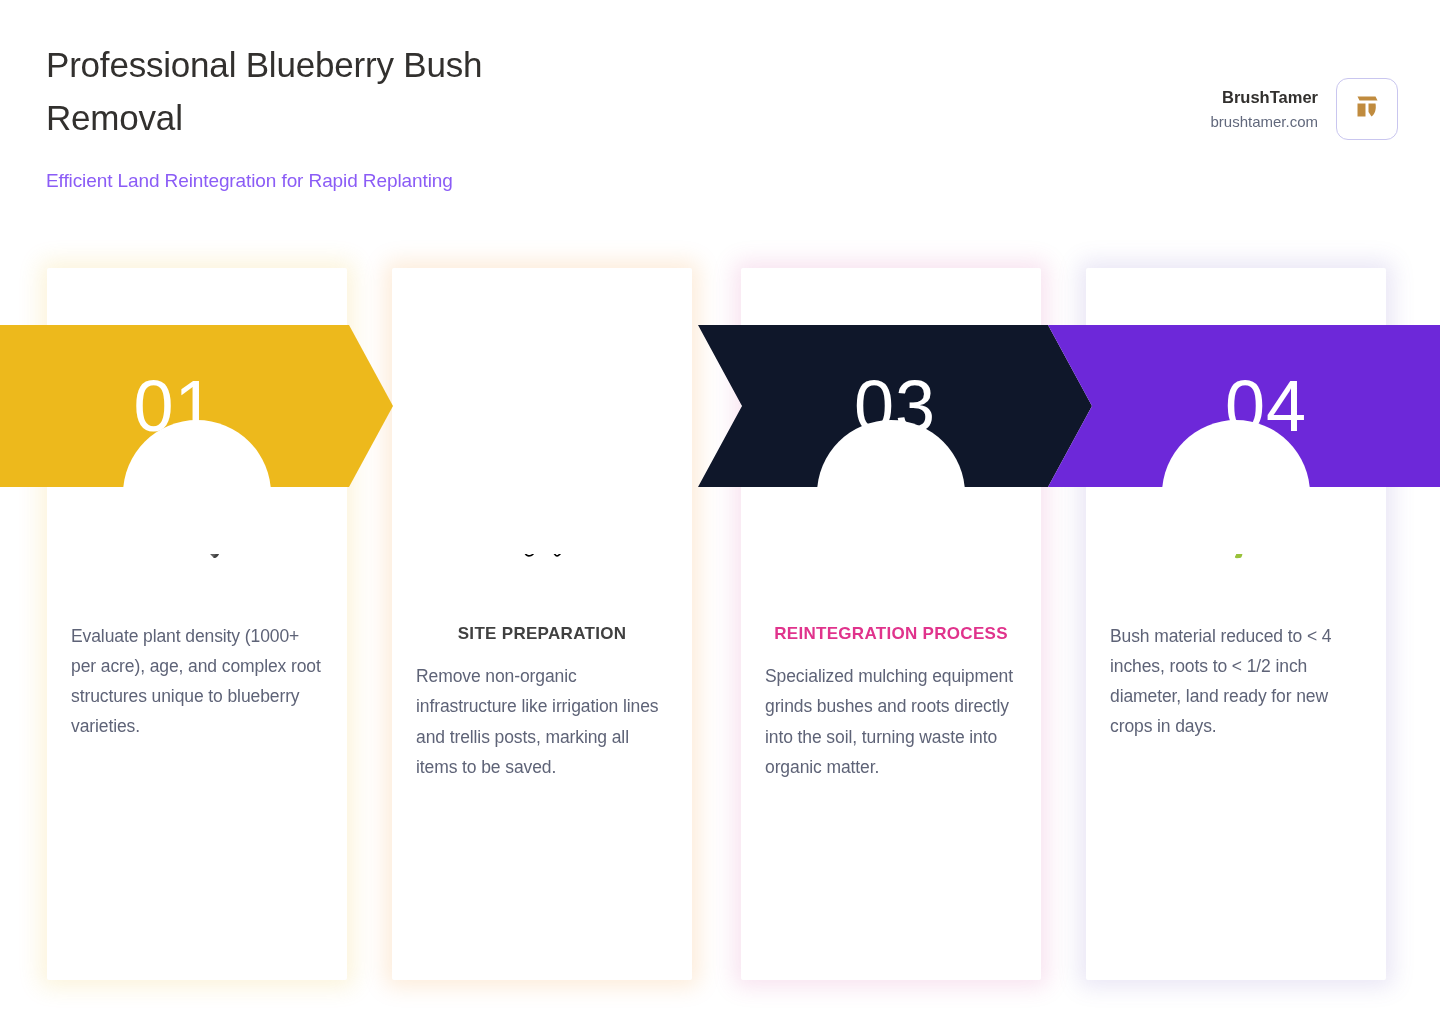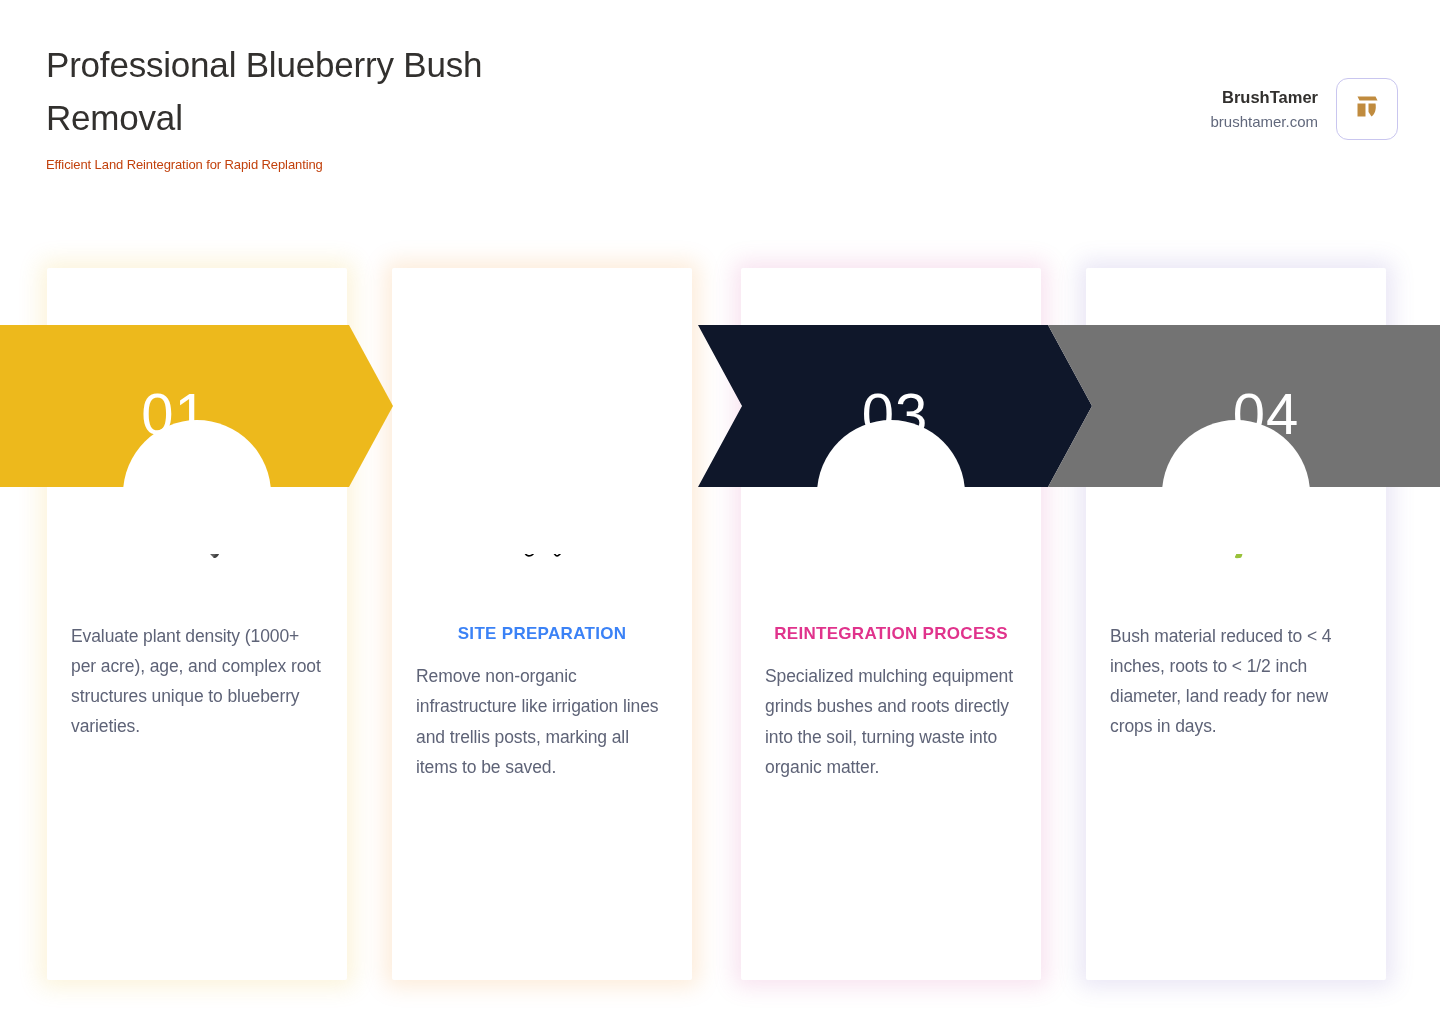--- a/index.html
+++ b/index.html
@@ -13,22 +13,22 @@
 
   
   #header { position:absolute; left:0; top:0; width:1440px; height:230px;padding-left:32px; }
   #title-block { position:absolute; left:46px; top:38px; width:820px; }
   #page-title {
     font-size:35px; font-weight:400; color:#32302e;
     line-height:1.52; letter-spacing:-0.2px;
     max-width:500px;
   }
   #page-subtitle {
-    margin-top:12px; font-size:13px; font-weight:400;
-    color:#c2410c; line-height:1.4; letter-spacing:-0.1px;
+    margin-top:24px; font-size:19px; font-weight:400;
+    color:#8b5cf6; line-height:1.4; letter-spacing:-0.1px;
   }
 
   #brand { position:absolute; right:42px; top:78px; display:flex; align-items:center; gap:18px; }
   #brand-text { text-align:right; }
   #brand-name { font-size:16.5px; font-weight:bold; color:#32302e; line-height:1.35; }
   #brand-url { font-size:15px; font-weight:400; color:#61687c; line-height:1.35; margin-top:3px; }
   #brand-logo {
     width:62px; height:62px; border-radius:12px;
     border:1px solid #c9c6ef; background:#fff;
     display:flex; align-items:center; justify-content:center;
@@ -49,51 +49,51 @@
   .card-icon {
     font-size:40px; line-height:1; height:46px;
     display:flex; align-items:center; justify-content:center;
     margin-bottom:62px;
   }
   .card-heading {
     font-size:17px; font-weight:bold; letter-spacing:0.3px;
     line-height:1.55; margin-bottom:14px;
   }
   .c1 .card-heading { color:#edb91c; }
-  .c2 .card-heading { color:#3b82f6; }
+  .c2 .card-heading { color:#404040; }
   .c3 .card-heading { color:#e0338c; }
   .c4 .card-heading { color:#6343cb; }
   .card-body {
     font-size:17.5px; font-weight:400; color:#5e6377;
     line-height:1.72; text-align:left; letter-spacing:-0.1px;
   }
 
   
   #banner { position:absolute; left:0; top:325px; width:1440px; height:162px; }
   .seg { position:absolute; top:0; height:162px; }
   .seg .num {
-    position:absolute; top:8px; height:162px;
+    position:absolute; top:0; height:162px;
     display:flex; align-items:center; justify-content:center;
-    color:#ffffff; font-size:58px; font-weight:300; letter-spacing:1px;
+    color:#ffffff; font-size:72px; font-weight:300; letter-spacing:1px;
     line-height:1;
   }
   
   #seg1 { left:0; width:393px; background:#edb91c;
           clip-path:polygon(0 0, 349px 0, 393px 50%, 349px 100%, 0 100%); }
   #seg1 .num { left:0; width:349px; }
   
   #seg2 { left:349px; width:393px; background:#f28000;
           clip-path:polygon(0 0, 349px 0, 393px 50%, 349px 100%, 0 100%, 44px 50%); }
   #seg2 .num { left:44px; width:305px; }
   
   #seg3 { left:698px; width:394px; background:#0f172a;
           clip-path:polygon(0 0, 350px 0, 394px 50%, 350px 100%, 0 100%, 44px 50%); }
   #seg3 .num { left:44px; width:306px; }
   
-  #seg4 { left:1048px; width:392px; background:#737373;
+  #seg4 { left:1048px; width:392px; background:#6d28d9;
           clip-path:polygon(0 0, 392px 0, 392px 100%, 0 100%, 44px 50%); }
   #seg4 .num { left:44px; width:348px; }
 
   
   .notch {
     position:absolute; top:95px; width:148px; height:134px;
     background:#ffffff; border-radius:74px 74px 0 0;
   }
   .notch.n1 { left:123px; }
   .notch.n2 { left:468px; }

